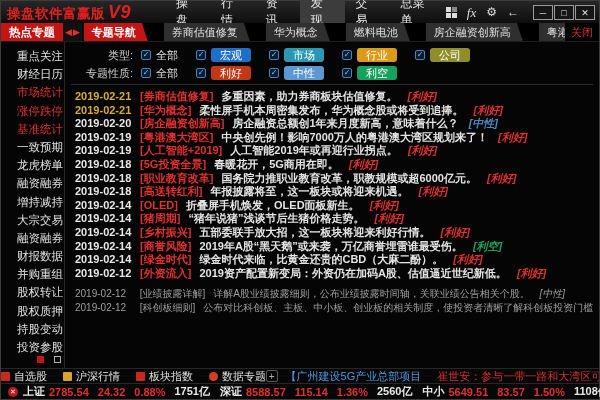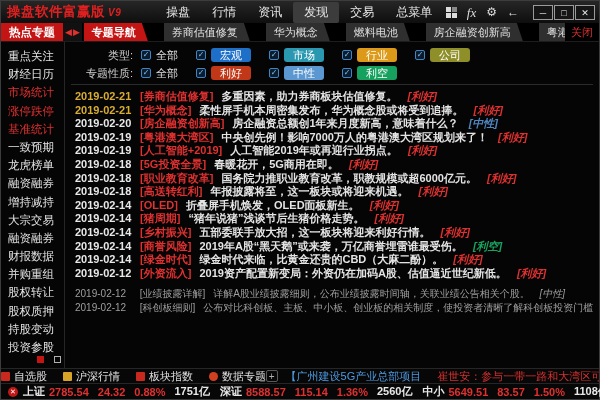--- a/index.html
+++ b/index.html
@@ -2,21 +2,21 @@
 <html style="--brand-red: #e02020; --tab-red: #c41414; --up-red: #e03030; --date-gold: #d9ad33; --neutral-blue: #4e86c0; --down-green: #18a35e; --muted-gray: #9f9f9f; --chip-blue: #1e6fc8; --chip-teal: #2a98b0; --chip-orange: #dd9a18; --chip-olive: #8f8f2a; --chip-red: #c03818; --chip-lightblue: #5b97d0; --chip-green: #16a15e; --checkbox-blue: #3f84c4; --ticker-blue: #4e9ae0; --gold-icon: #d8a427;"><head>
 <meta charset="utf-8">
 <style>
   html,body{margin:0;padding:0;background:#000;}
   body{width:600px;height:400px;overflow:hidden;font-family:"Liberation Sans","DejaVu Sans",sans-serif;color:#ddd;position:relative;}
   .window{position:absolute;inset:0;display:flex;flex-direction:column;border:1px solid #3c3c3c;box-sizing:border-box;background:#050505;}
 
   
   .titlebar{height:22px;flex:0 0 22px;display:flex;align-items:center;background:linear-gradient(#262626,#0e0e0e);padding:0 4px 0 6px;}
   .logo{font-weight:bold;font-size:13.5px;color:var(--brand-red);letter-spacing:.5px;white-space:nowrap;}
-  .logo .ver{margin-left:3px;font-size:10px;color:var(--brand-red);font-style:italic;}
+  .logo .ver{margin-left:3px;font-size:18px;color:var(--brand-red);font-style:italic;}
   .menu{display:flex;margin-left:34px;font-size:12px;}
   .menu-item{padding:2px 11px;cursor:default;color:#e6e6e6;border-radius:2px;}
   .menu-item.menu-active{background:#3c3c3c;}
   .tb-icons{margin-left:auto;display:flex;align-items:center;gap:10px;}
   .tb-icon{color:#dcdcdc;font-size:12px;line-height:1;}
   .tb-icon.fx{font-style:italic;font-family:"Liberation Serif",serif;font-size:13px;}
   .grid-glyph{display:inline-grid;grid-template-columns:5px 5px;grid-gap:1px;}
   .grid-glyph i{display:block;width:5px;height:5px;background:#dcdcdc;}
   .grid-glyph i:nth-child(2){background:#8a8a8a;}
   .winbtns{display:flex;gap:1px;margin-left:4px;}
@@ -29,21 +29,21 @@
   .arrow{color:var(--up-red);font-size:9px;line-height:1;}
   .tabs{display:flex;align-items:stretch;gap:16px;margin-left:2px;overflow:hidden;flex:1;}
   .tab{background:#2f2f2f;color:#e0e0e0;font-size:11px;line-height:18px;padding:0 12px 0 8px;white-space:nowrap;clip-path:polygon(0 0,calc(100% - 6px) 0,100% 100%,0 100%);}
   .tab.tab-active{background:var(--tab-red);color:#fff;font-weight:bold;}
   .tab-close{margin-left:auto;color:var(--up-red);font-size:11px;line-height:18px;padding:0 6px;white-space:nowrap;}
 
   
   .content{flex:1;display:flex;min-height:0;position:relative;}
   .sidebar{width:64px;flex:0 0 64px;border-right:1px solid #262626;display:flex;flex-direction:column;padding-top:5px;box-sizing:border-box;}
   .sb-list{flex:1;}
-  .sb-item{height:18.2px;line-height:18.2px;padding-left:7px;font-size:11.5px;color:#e2e2e2;white-space:nowrap;cursor:default;}
+  .sb-item{height:18.2px;line-height:18.2px;padding-left:16px;font-size:11.5px;color:#e2e2e2;white-space:nowrap;cursor:default;}
   .sb-item.sb-hot{color:var(--up-red);}
   .pager{display:flex;gap:10px;align-items:center;padding:0 0 6px 36px;}
   .dot{width:7px;height:7px;display:inline-block;box-sizing:border-box;}
   .dot-on{background:var(--tab-red);}
   .dot-off{border:1px solid #b0b0b0;}
 
   .main{flex:1;min-width:0;padding:5px 6px 0 10px;overflow:hidden;}
   .filter-row{height:16px;display:flex;align-items:center;font-size:11px;margin-bottom:2px;}
   .f-label{width:58px;flex:0 0 58px;text-align:right;margin-right:8px;color:#cfcfcf;white-space:nowrap;}
   .f-opts{display:flex;align-items:center;gap:18px;}

